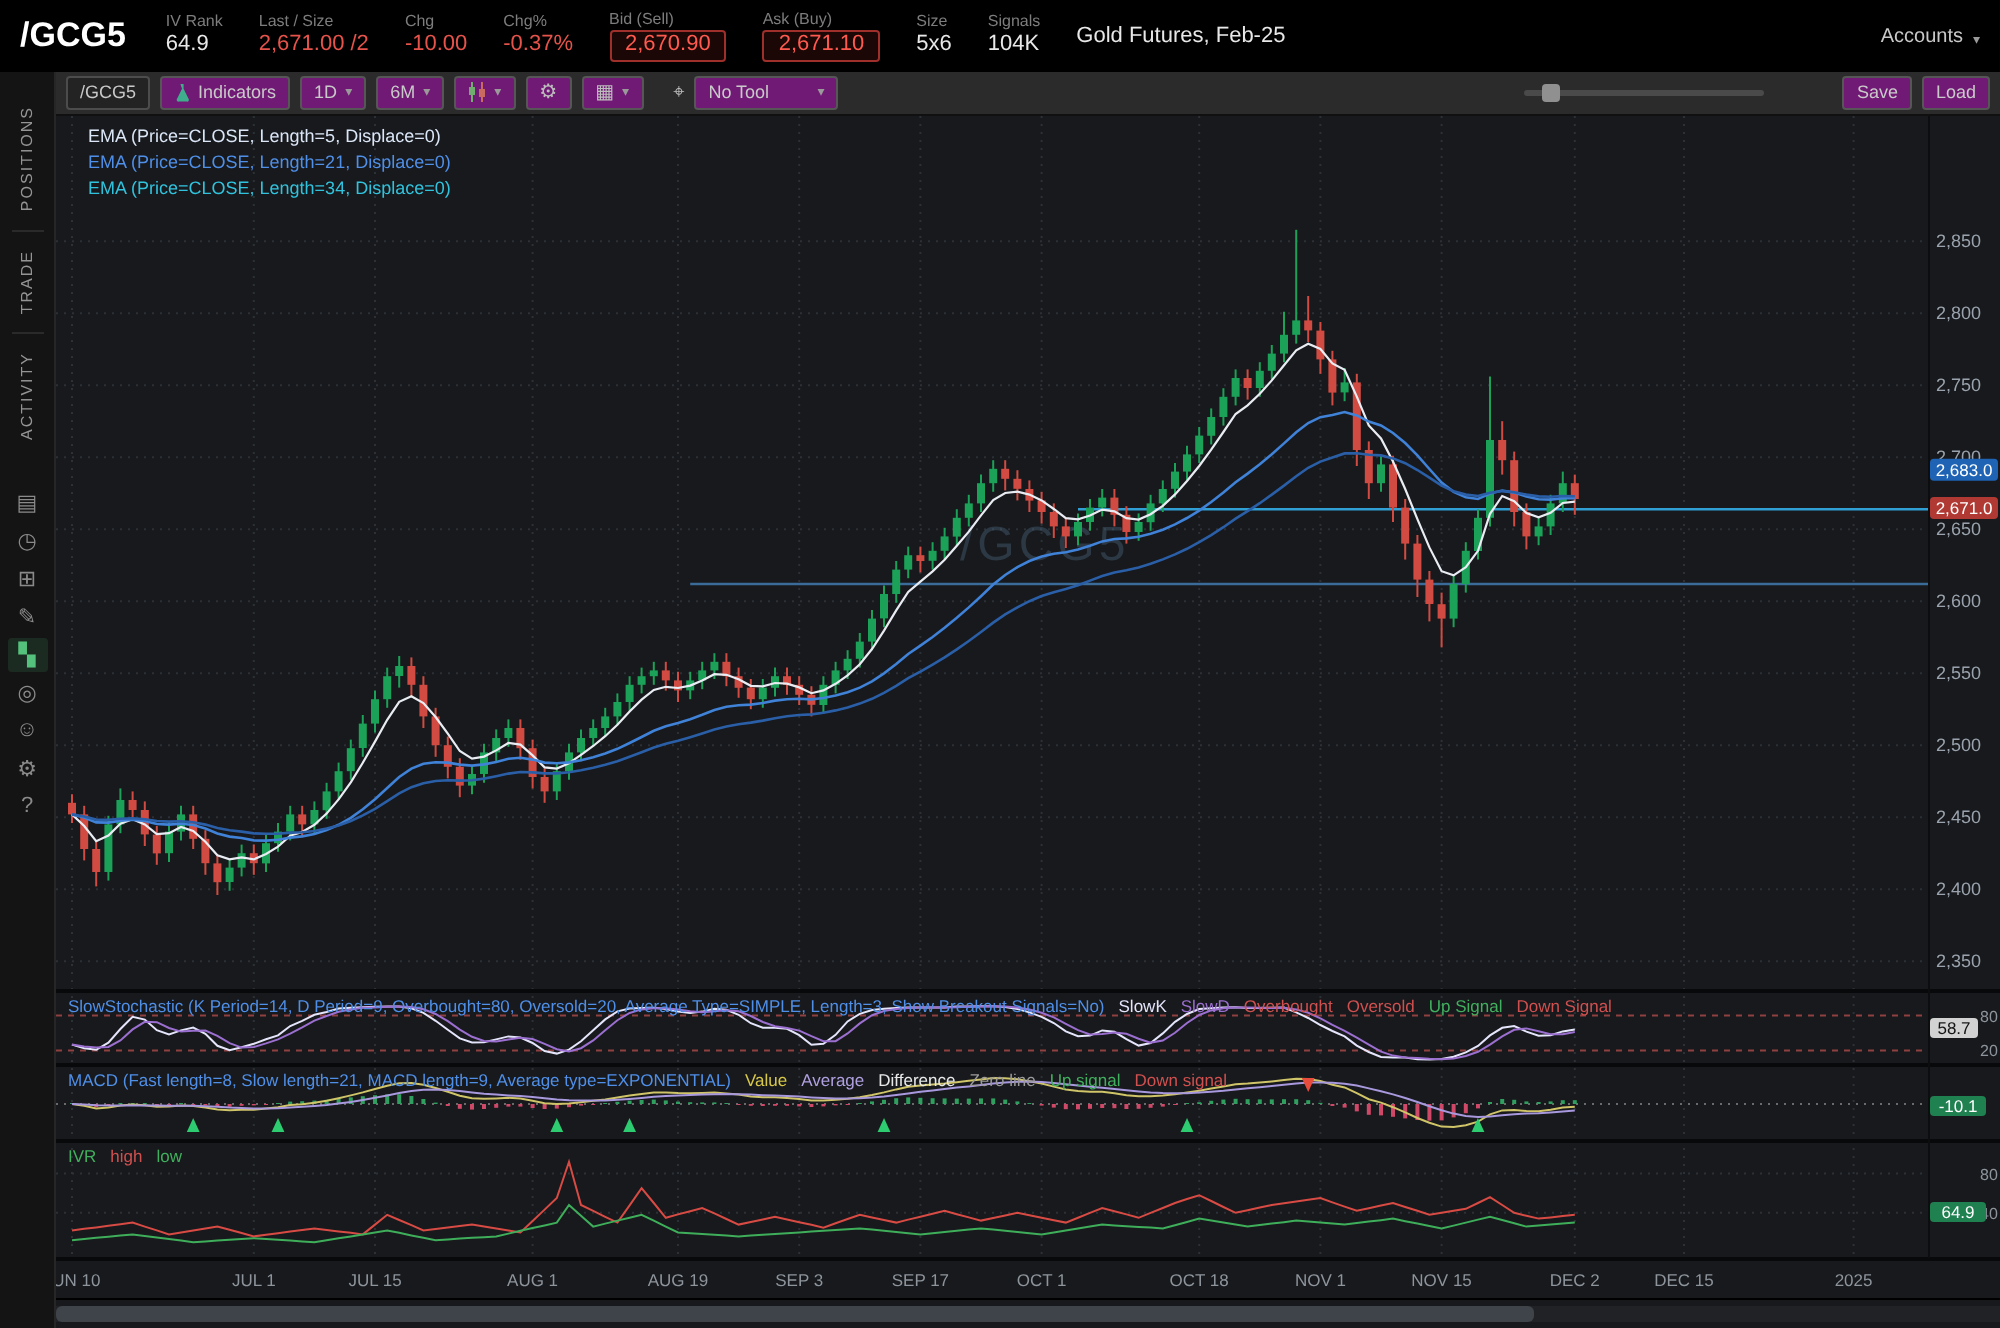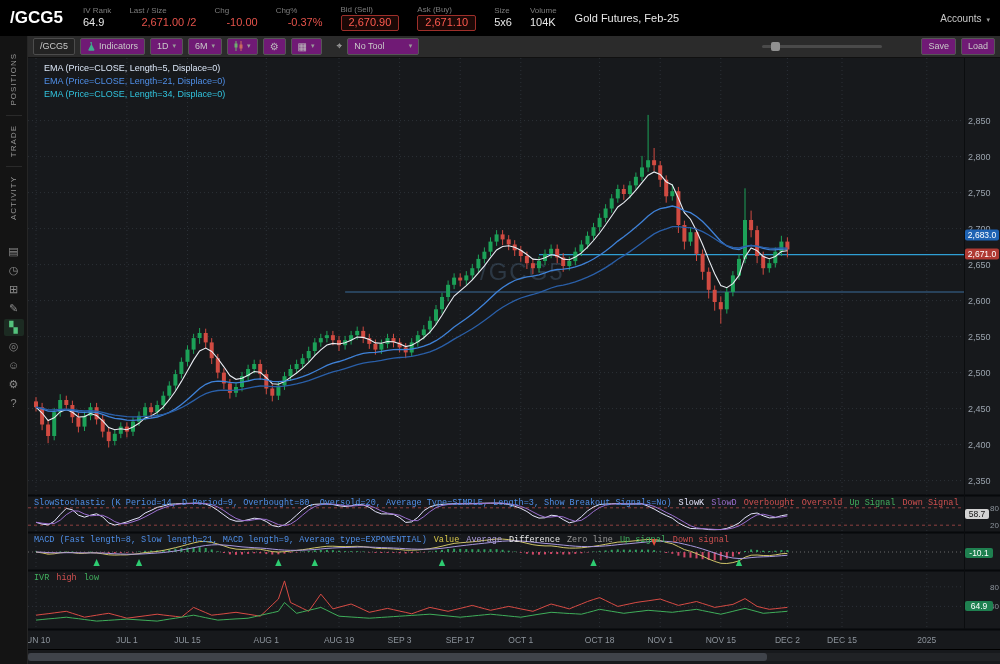--- a/index.html
+++ b/index.html
@@ -3,21 +3,21 @@
 <meta charset="utf-8">
 <style>
   html,body{margin:0;padding:0;background:#000;width:1000px;height:664px;overflow:hidden;
     font-family:"Liberation Sans",sans-serif;-webkit-font-smoothing:antialiased;}
   
   .topbar{height:36px;background:#000;display:flex;align-items:center;gap:18px;padding:0 10px;box-sizing:border-box;}
   .symbol{font-size:17px;color:#fff;font-weight:bold;margin-right:2px;}
   .hfield{display:flex;flex-direction:column;justify-content:center;line-height:1.25;}
   .hlabel{font-size:8px;color:#7d7d7d;white-space:nowrap;}
   .hvalue{font-size:11px;color:#e8e8e8;white-space:nowrap;}
-  .hfield.red .hvalue{color:#e5534b;margin-left:12px;}
+  .hfield.red .hvalue{color:#e5534b;}
   .hfield.red-boxed .hvalue{color:#ff5a4f;border:1px solid #9e2f2a;background:#1b0806;padding:0 7px;border-radius:2px;text-align:center;}
   .hdesc{font-size:11px;color:#e8e8e8;white-space:nowrap;}
   .accounts{margin-left:auto;font-size:10px;color:#c8c8c8;display:flex;align-items:flex-end;gap:5px;cursor:pointer;}
   .caret{font-size:7px;color:#9a9a9a;}
   
   .main{display:flex;height:628px;}
   .sidebar{width:28px;background:#141414;border-right:1px solid #262626;display:flex;flex-direction:column;align-items:center;padding-top:8px;box-sizing:border-box;}
   .vtab{writing-mode:vertical-rl;transform:rotate(180deg);font-size:8px;letter-spacing:1px;color:#949494;
     padding:9px 0;cursor:pointer;}
   .vtab-sep{width:16px;height:1px;background:#2a2a2a;}
@@ -34,21 +34,21 @@
   .tbtn svg{display:block;}
   .tico{font-size:10px;color:#bdbdbd;}
   .tool-group{display:flex;align-items:center;gap:5px;margin-left:10px;}
   .tslider{width:120px;height:3px;background:#4a4a4a;border-radius:2px;position:relative;margin-left:auto;margin-right:34px;cursor:pointer;}
   .tslider .handle{position:absolute;left:9px;top:-3px;width:9px;height:9px;background:#909090;border-radius:2px;}
   
   .chart-stack{position:relative;height:592px;}
   .chart-stack svg{position:absolute;left:0;top:0;}
   .overlay{position:absolute;pointer-events:none;}
   .ema-labels{left:16px;top:4px;font-size:9px;line-height:13px;}
-  .panel-header{left:6px;font-size:8.5px;white-space:nowrap;font-family:Liberation Mono, monospace;}
+  .panel-header{left:6px;font-size:8.5px;white-space:nowrap;}
   .panel-header span{margin-right:7px;}
   #stoch-header{top:440px;}
   #macd-header{top:477px;}
   #ivr-header{top:515px;}
   
   .scrollbar{height:14px;background:#17191c;border-top:1px solid #000;position:relative;}
   .scroll-track{position:absolute;left:0;top:3px;right:0;height:8px;background:#202225;}
   .scroll-thumb{position:absolute;left:0;top:3px;width:76%;height:8px;background:#3f434a;border-radius:3px;cursor:grab;}
   
   svg text{font-family:"Liberation Sans",sans-serif;}
@@ -87,21 +87,21 @@
       </div>
       <div class="hfield red-boxed">
         <div class="hlabel">Ask (Buy)</div>
         <div class="hvalue">2,671.10</div>
       </div>
       <div class="hfield white">
         <div class="hlabel">Size</div>
         <div class="hvalue">5x6</div>
       </div>
       <div class="hfield white">
-        <div class="hlabel">Volume</div>
+        <div class="hlabel">Signals</div>
         <div class="hvalue">104K</div>
       </div>
     </div>
   <div class="hdesc">Gold Futures, Feb-25</div>
   <div class="accounts">
     <span>Accounts</span>
     <span class="caret">▾</span>
   </div>
 </div>
 

